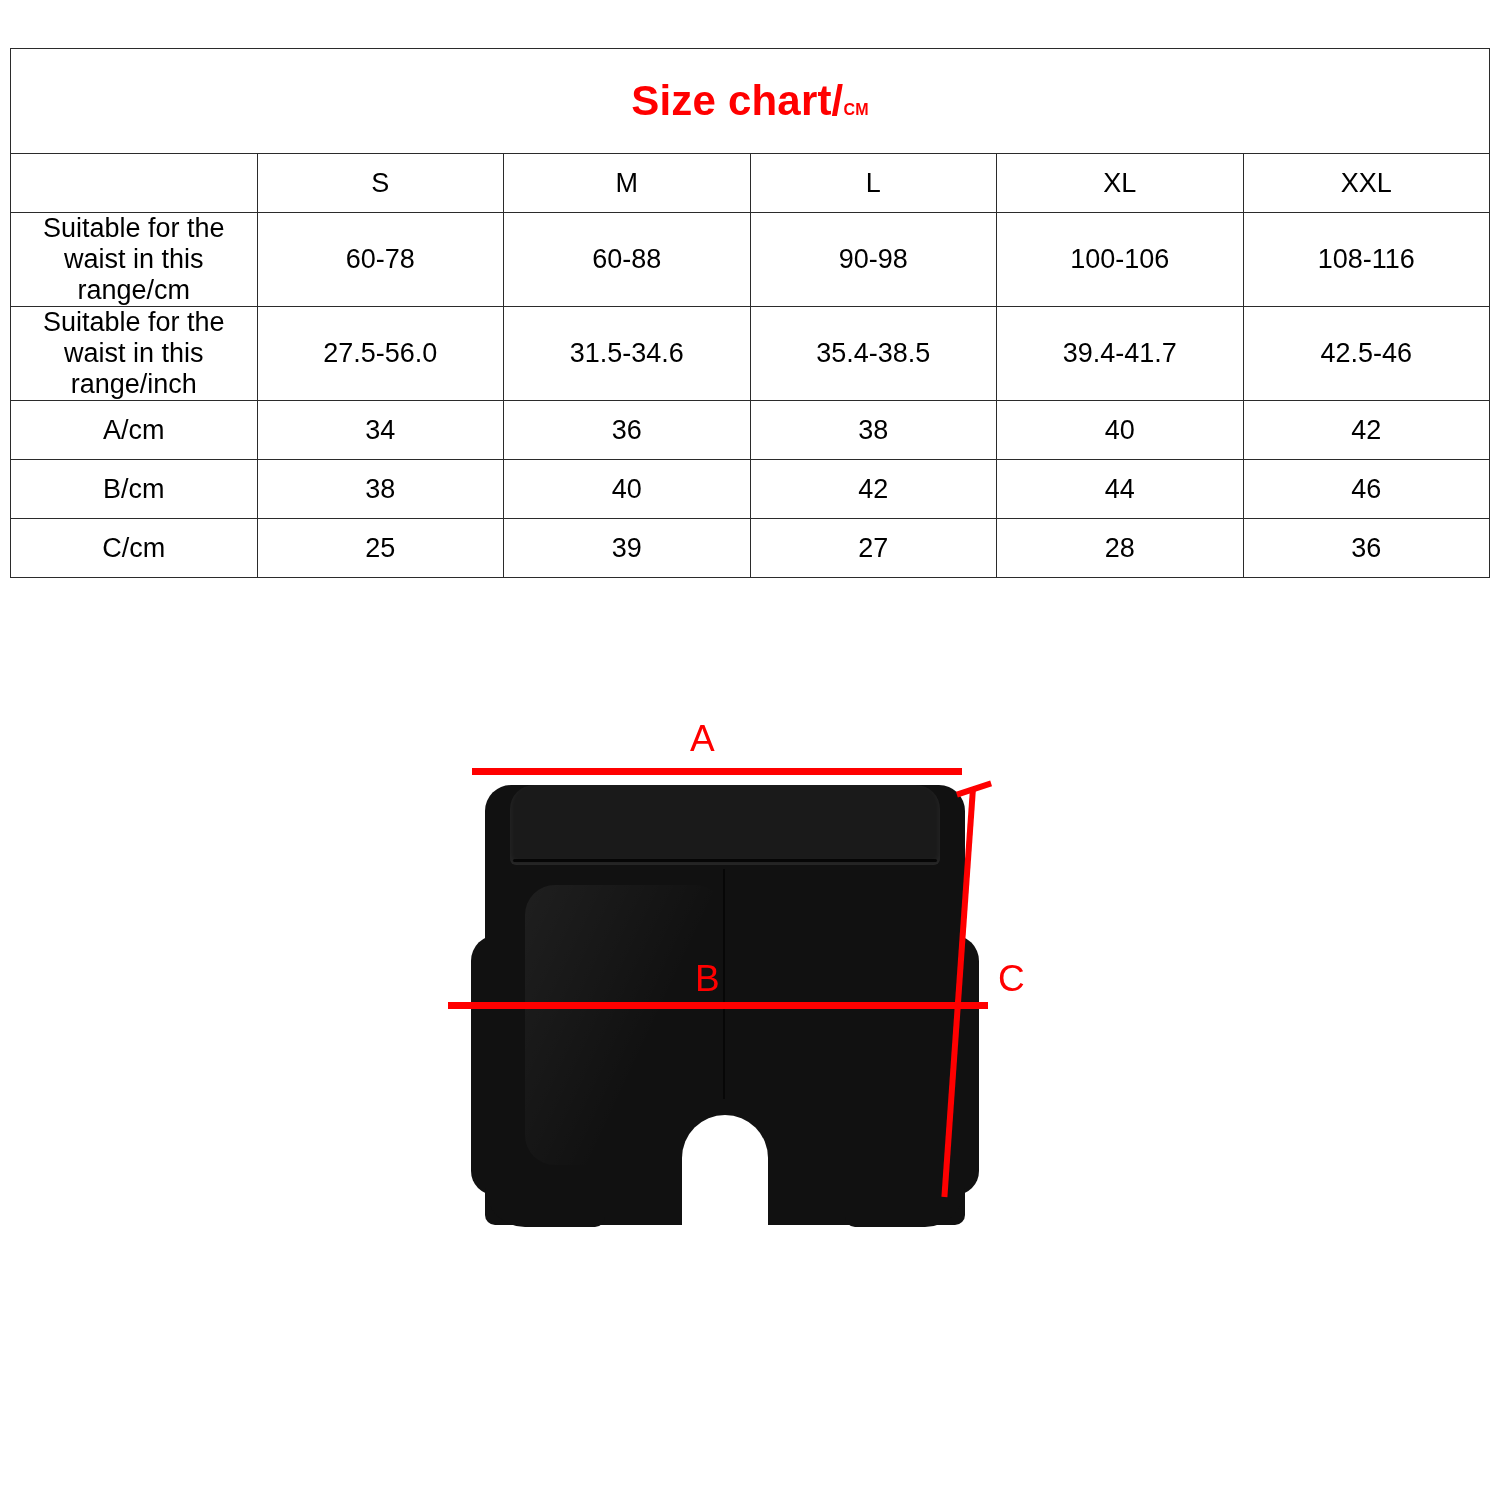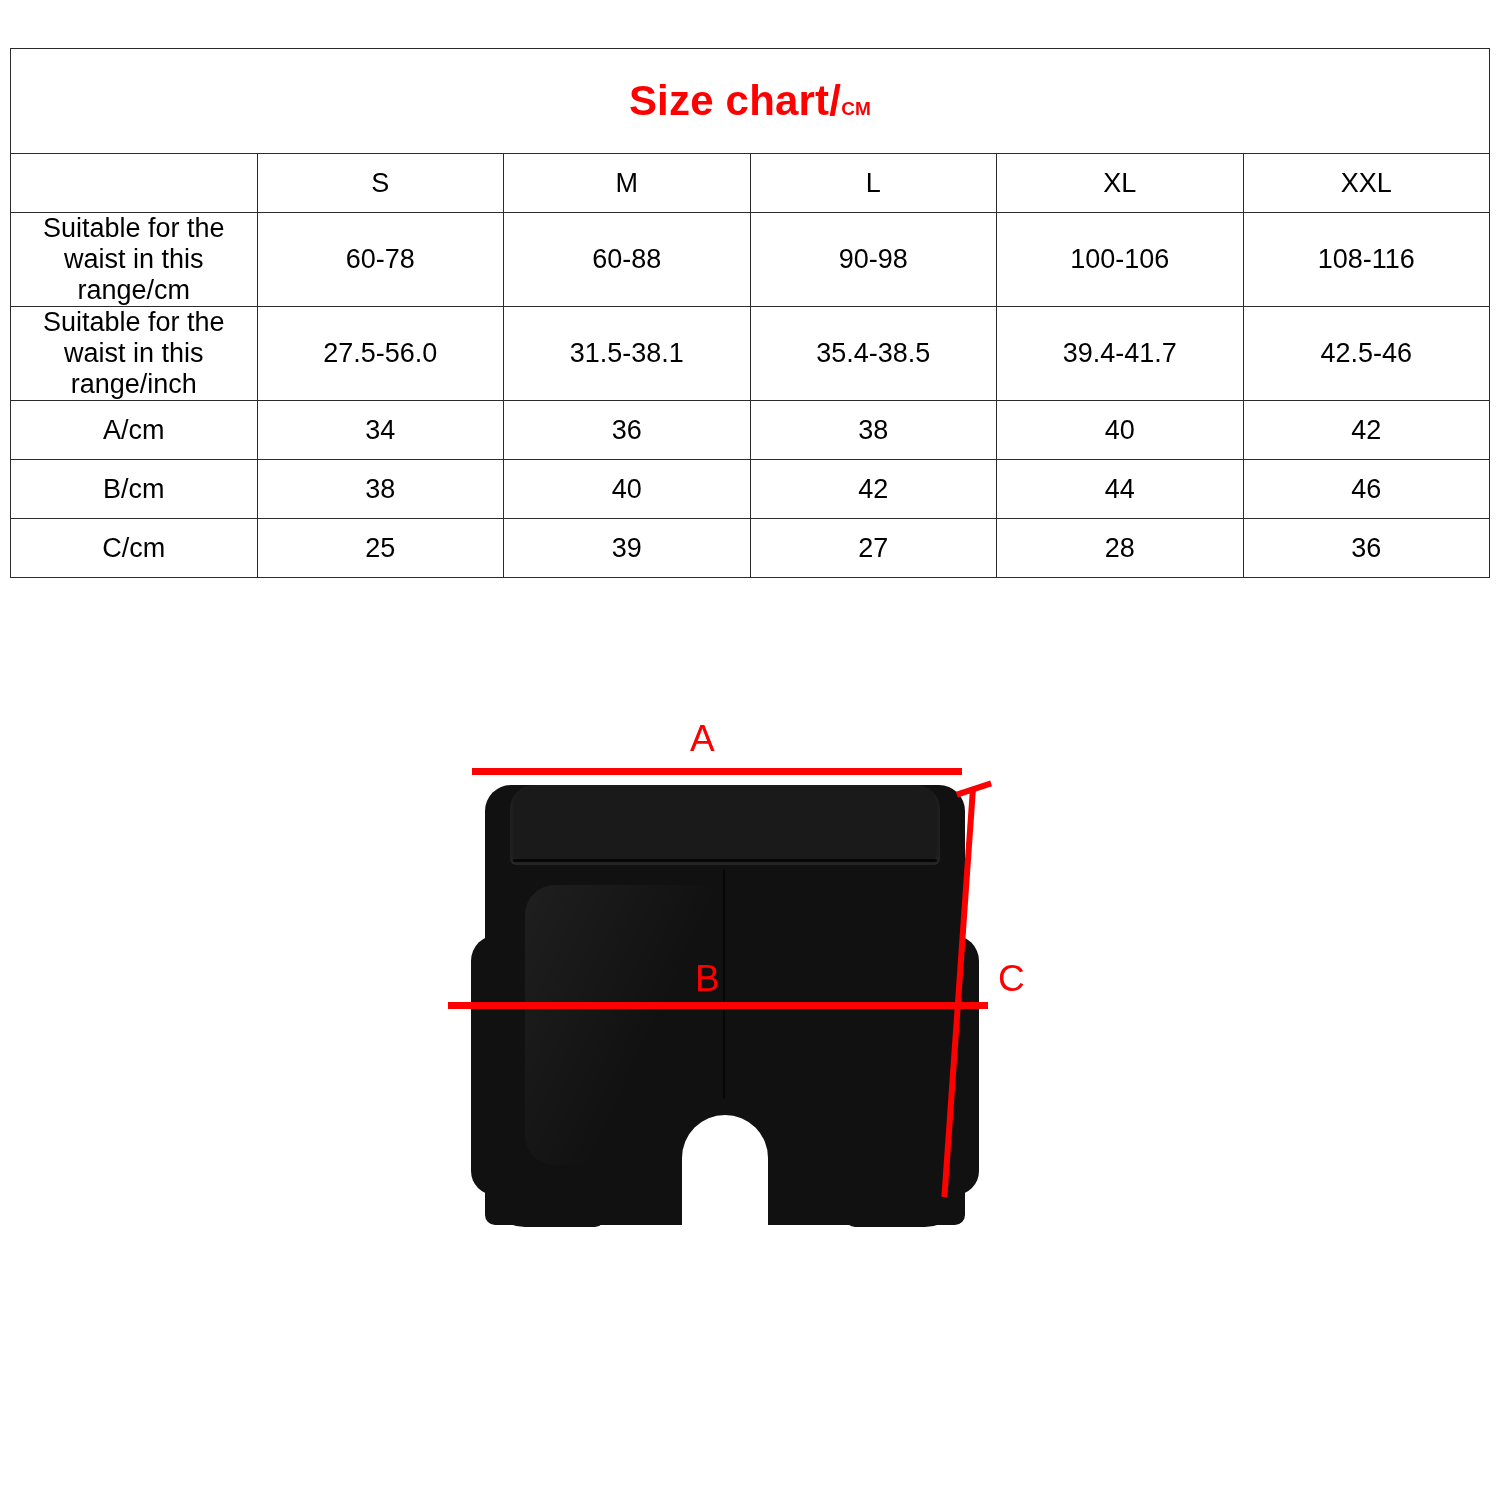--- a/index.html
+++ b/index.html
@@ -48,21 +48,21 @@
     height: 104px !important;
     border: 1px solid #2b2b2b;
   }
   .title-text {
     color: #ff0000;
     font-weight: 700;
     font-size: 42px;
     letter-spacing: 0.2px;
   }
   .title-text .unit {
-    font-size: 19px;
+    font-size: 16px;
     font-weight: 700;
   }
   
   .hdr-size {
     font-size: 29px;
   }
   
   .desc {
     font-size: 22.5px;
     font-weight: 700;
@@ -291,21 +291,21 @@
         <td class="size-col waistval">60-78</td>
         <td class="size-col waistval">60-88</td>
         <td class="size-col waistval">90-98</td>
         <td class="size-col waistval">100-106</td>
         <td class="size-col waistval">108-116</td>
       </tr>
 
       <tr>
         <td class="label-col desc">Suitable for the waist in this range/inch</td>
         <td class="size-col waistval">27.5-56.0</td>
-        <td class="size-col waistval">31.5-38.1</td>
+        <td class="size-col waistval">31.5-34.6</td>
         <td class="size-col waistval">35.4-38.5</td>
         <td class="size-col waistval">39.4-41.7</td>
         <td class="size-col waistval">42.5-46</td>
       </tr>
 
 
       <tr>
         <td class="label-col meas-label">A/cm</td>
         <td class="size-col meas-val">34</td>
         <td class="size-col meas-val">36</td>

